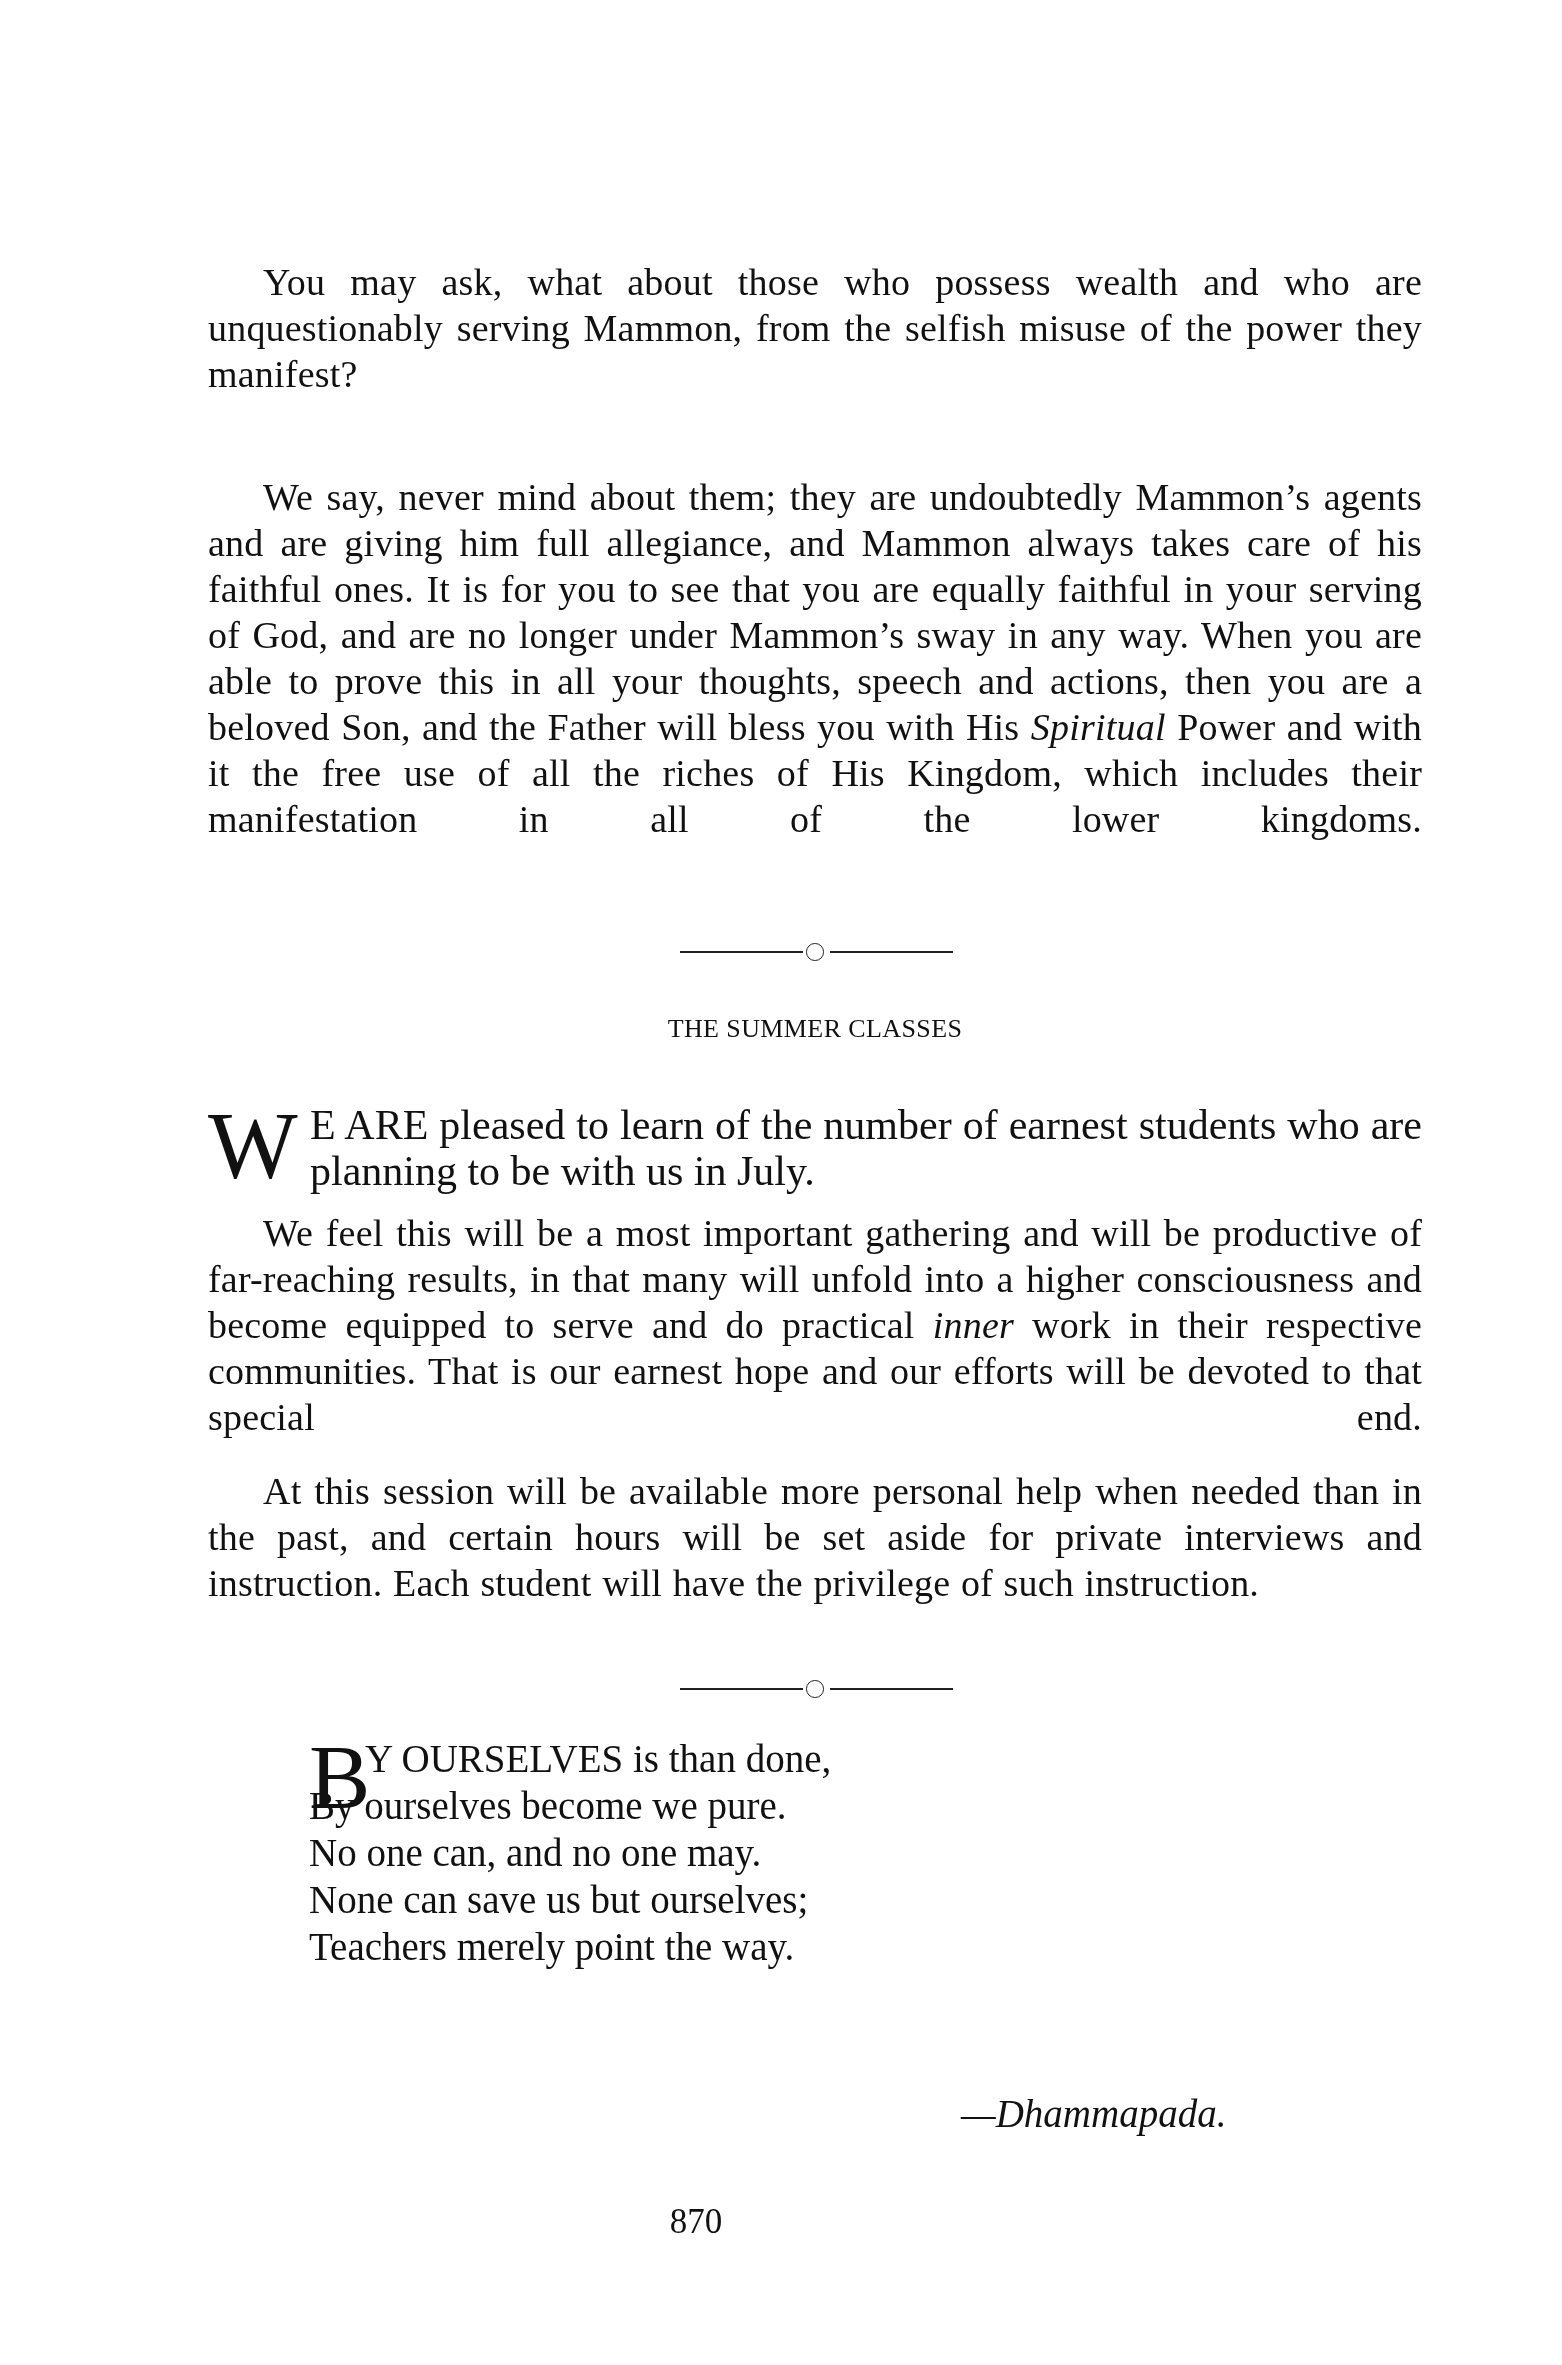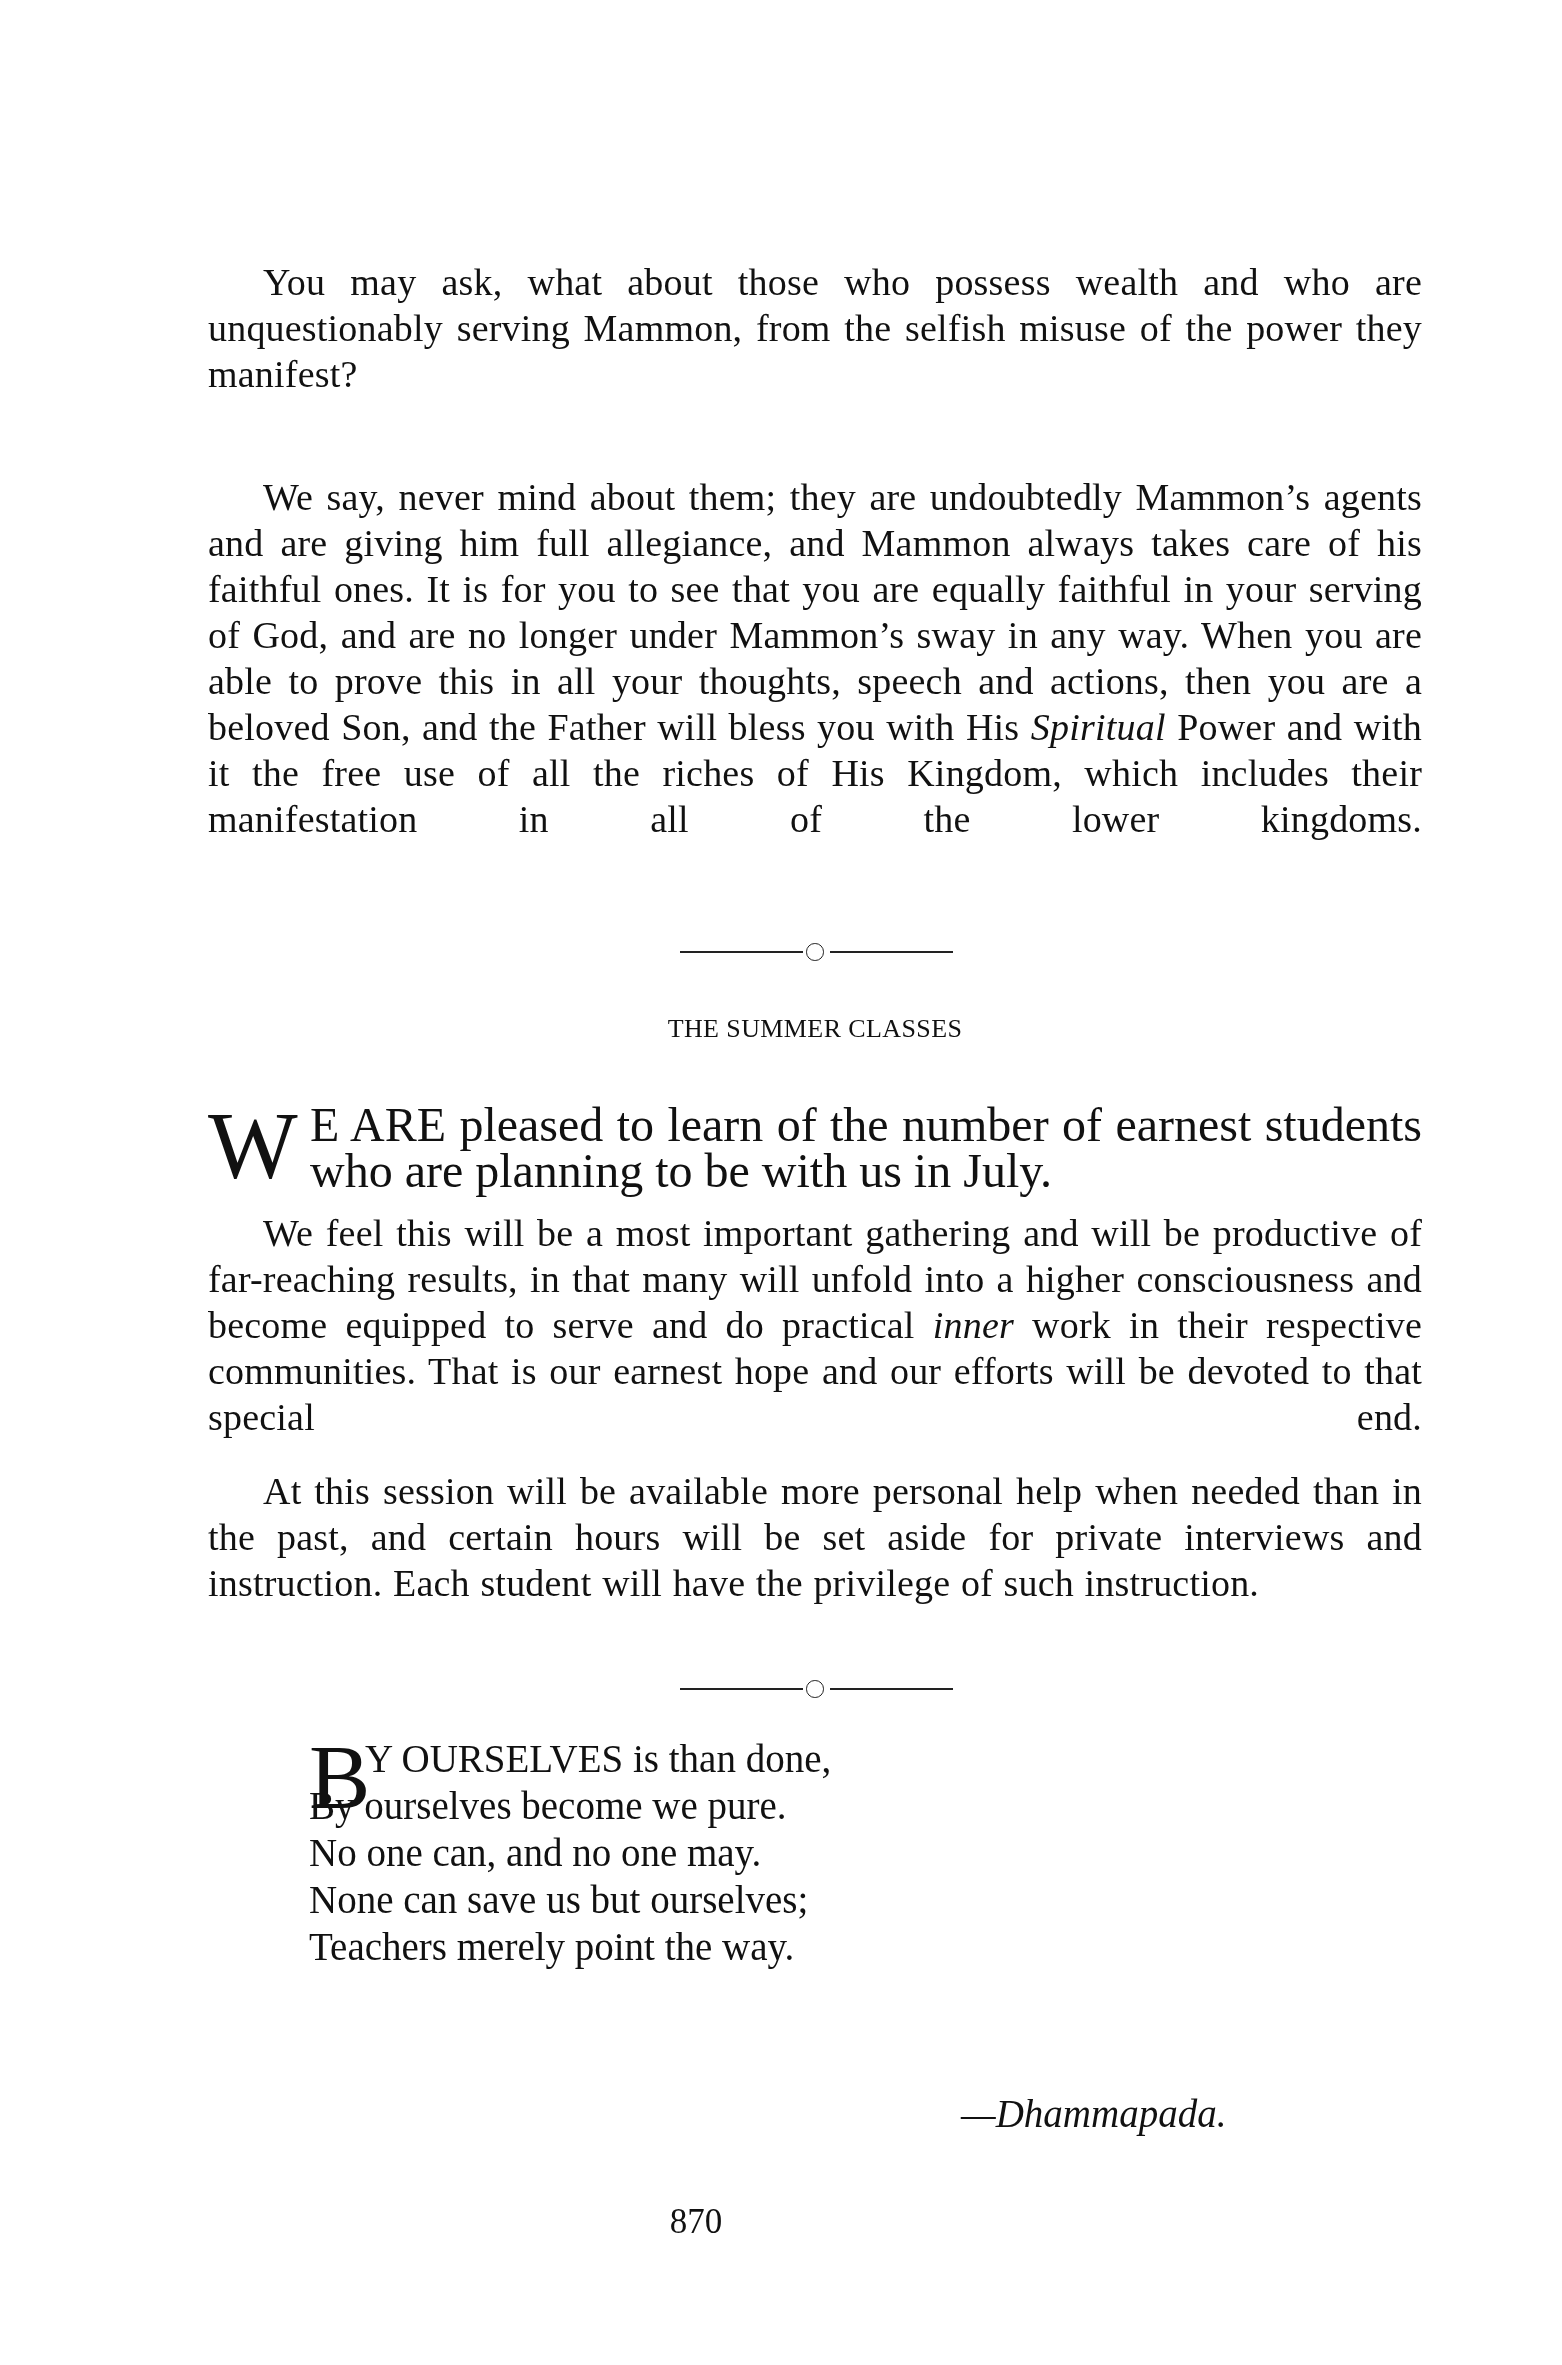--- a/index.html
+++ b/index.html
@@ -31,21 +31,21 @@
     #div1 { top: 943px; }
     #div2 { top: 1680px; }
     #title {
       position: absolute; top: 1014px; left: 0; width: 1214px; text-align: center;
       font-size: 26px; letter-spacing: 0.4px; margin: 0; font-weight: normal;
     }
     #p3 { position: absolute; top: 1102px; left: 0; width: 1214px; }
     #p3 .dropcap {
       float: left; font-size: 95px; line-height: 79px; margin: 5.3px 12.3px 0 0;
     }
-    #p3 .txt { font-size: 48px; line-height: 46px; text-align: justify; display: block; }
+    #p3 .txt { font-size: 42px; line-height: 46px; text-align: justify; display: block; }
     #p4 { position: absolute; top: 1210px; }
     #p5 { position: absolute; top: 1468px; }
     .poem { position: absolute; top: 1735px; left: 309px; width: 794px; }
     .poem .line {
       font-size: 39px; line-height: 47px; margin: 0; white-space: nowrap;
     }
     .poem .first { position: relative; padding-left: 56px; }
     .poem .first .dropcap {
       position: absolute; left: 0; top: 1.8px; font-size: 92px; line-height: 81px;
     }

